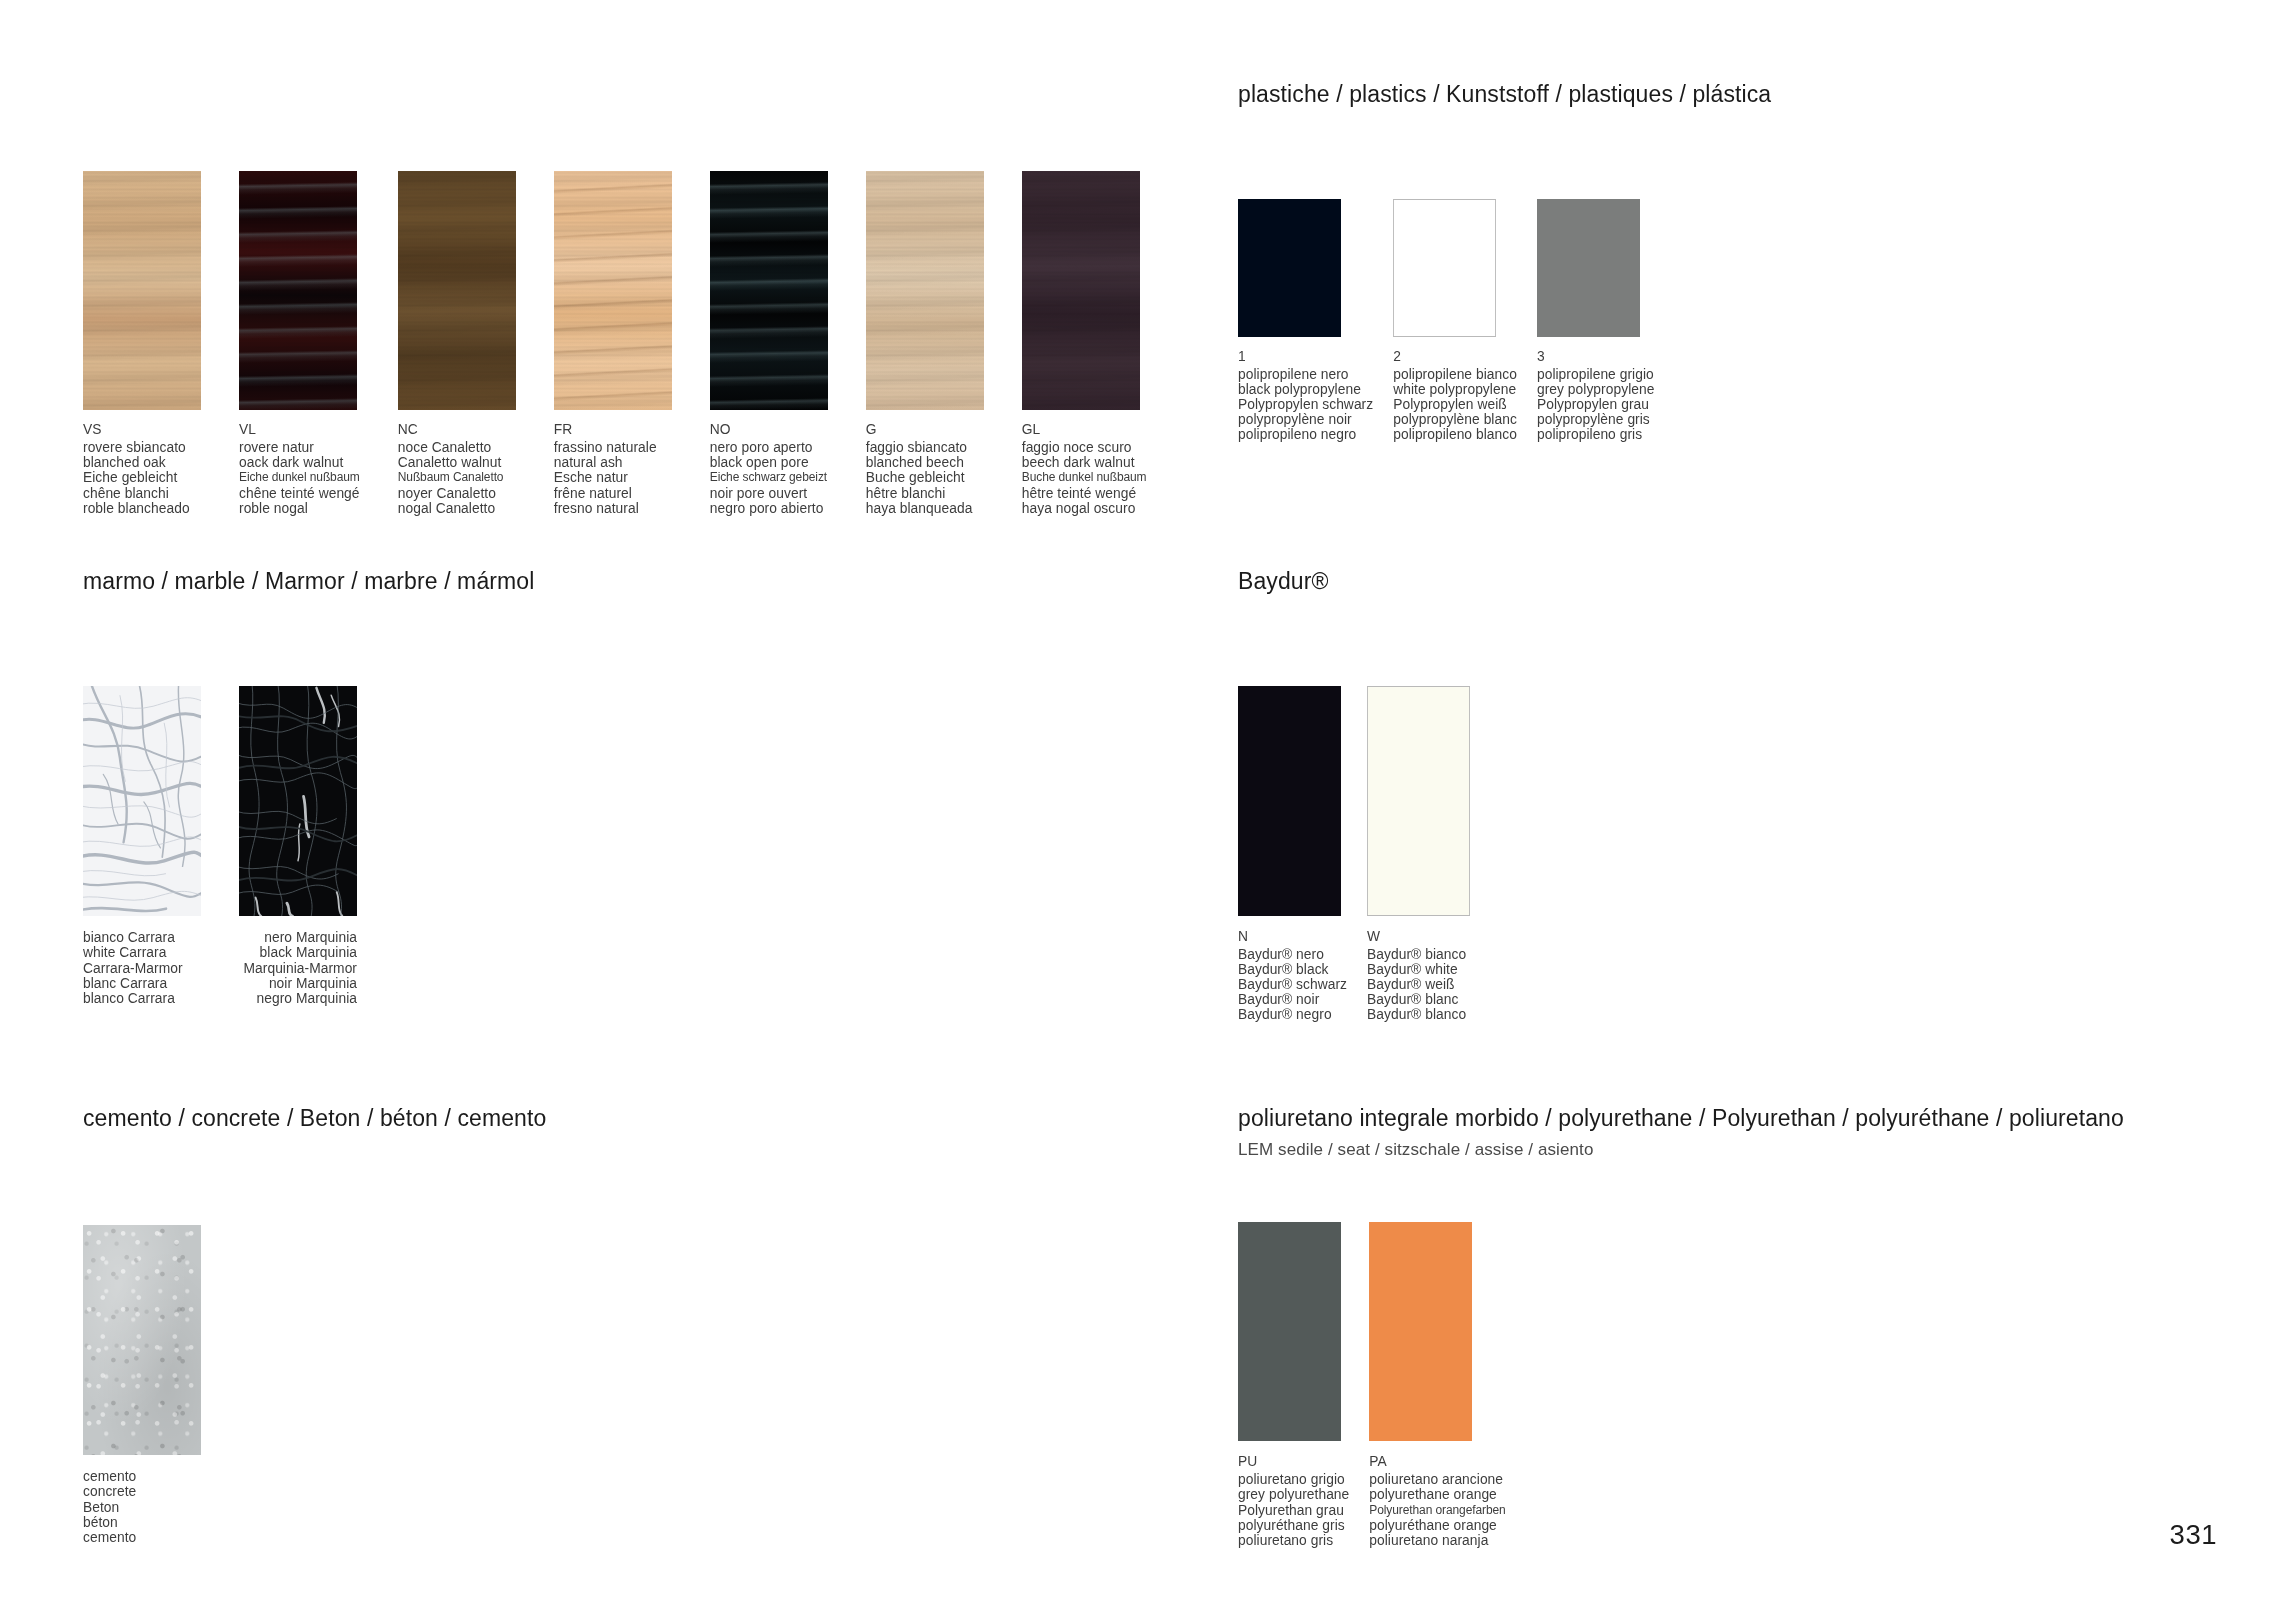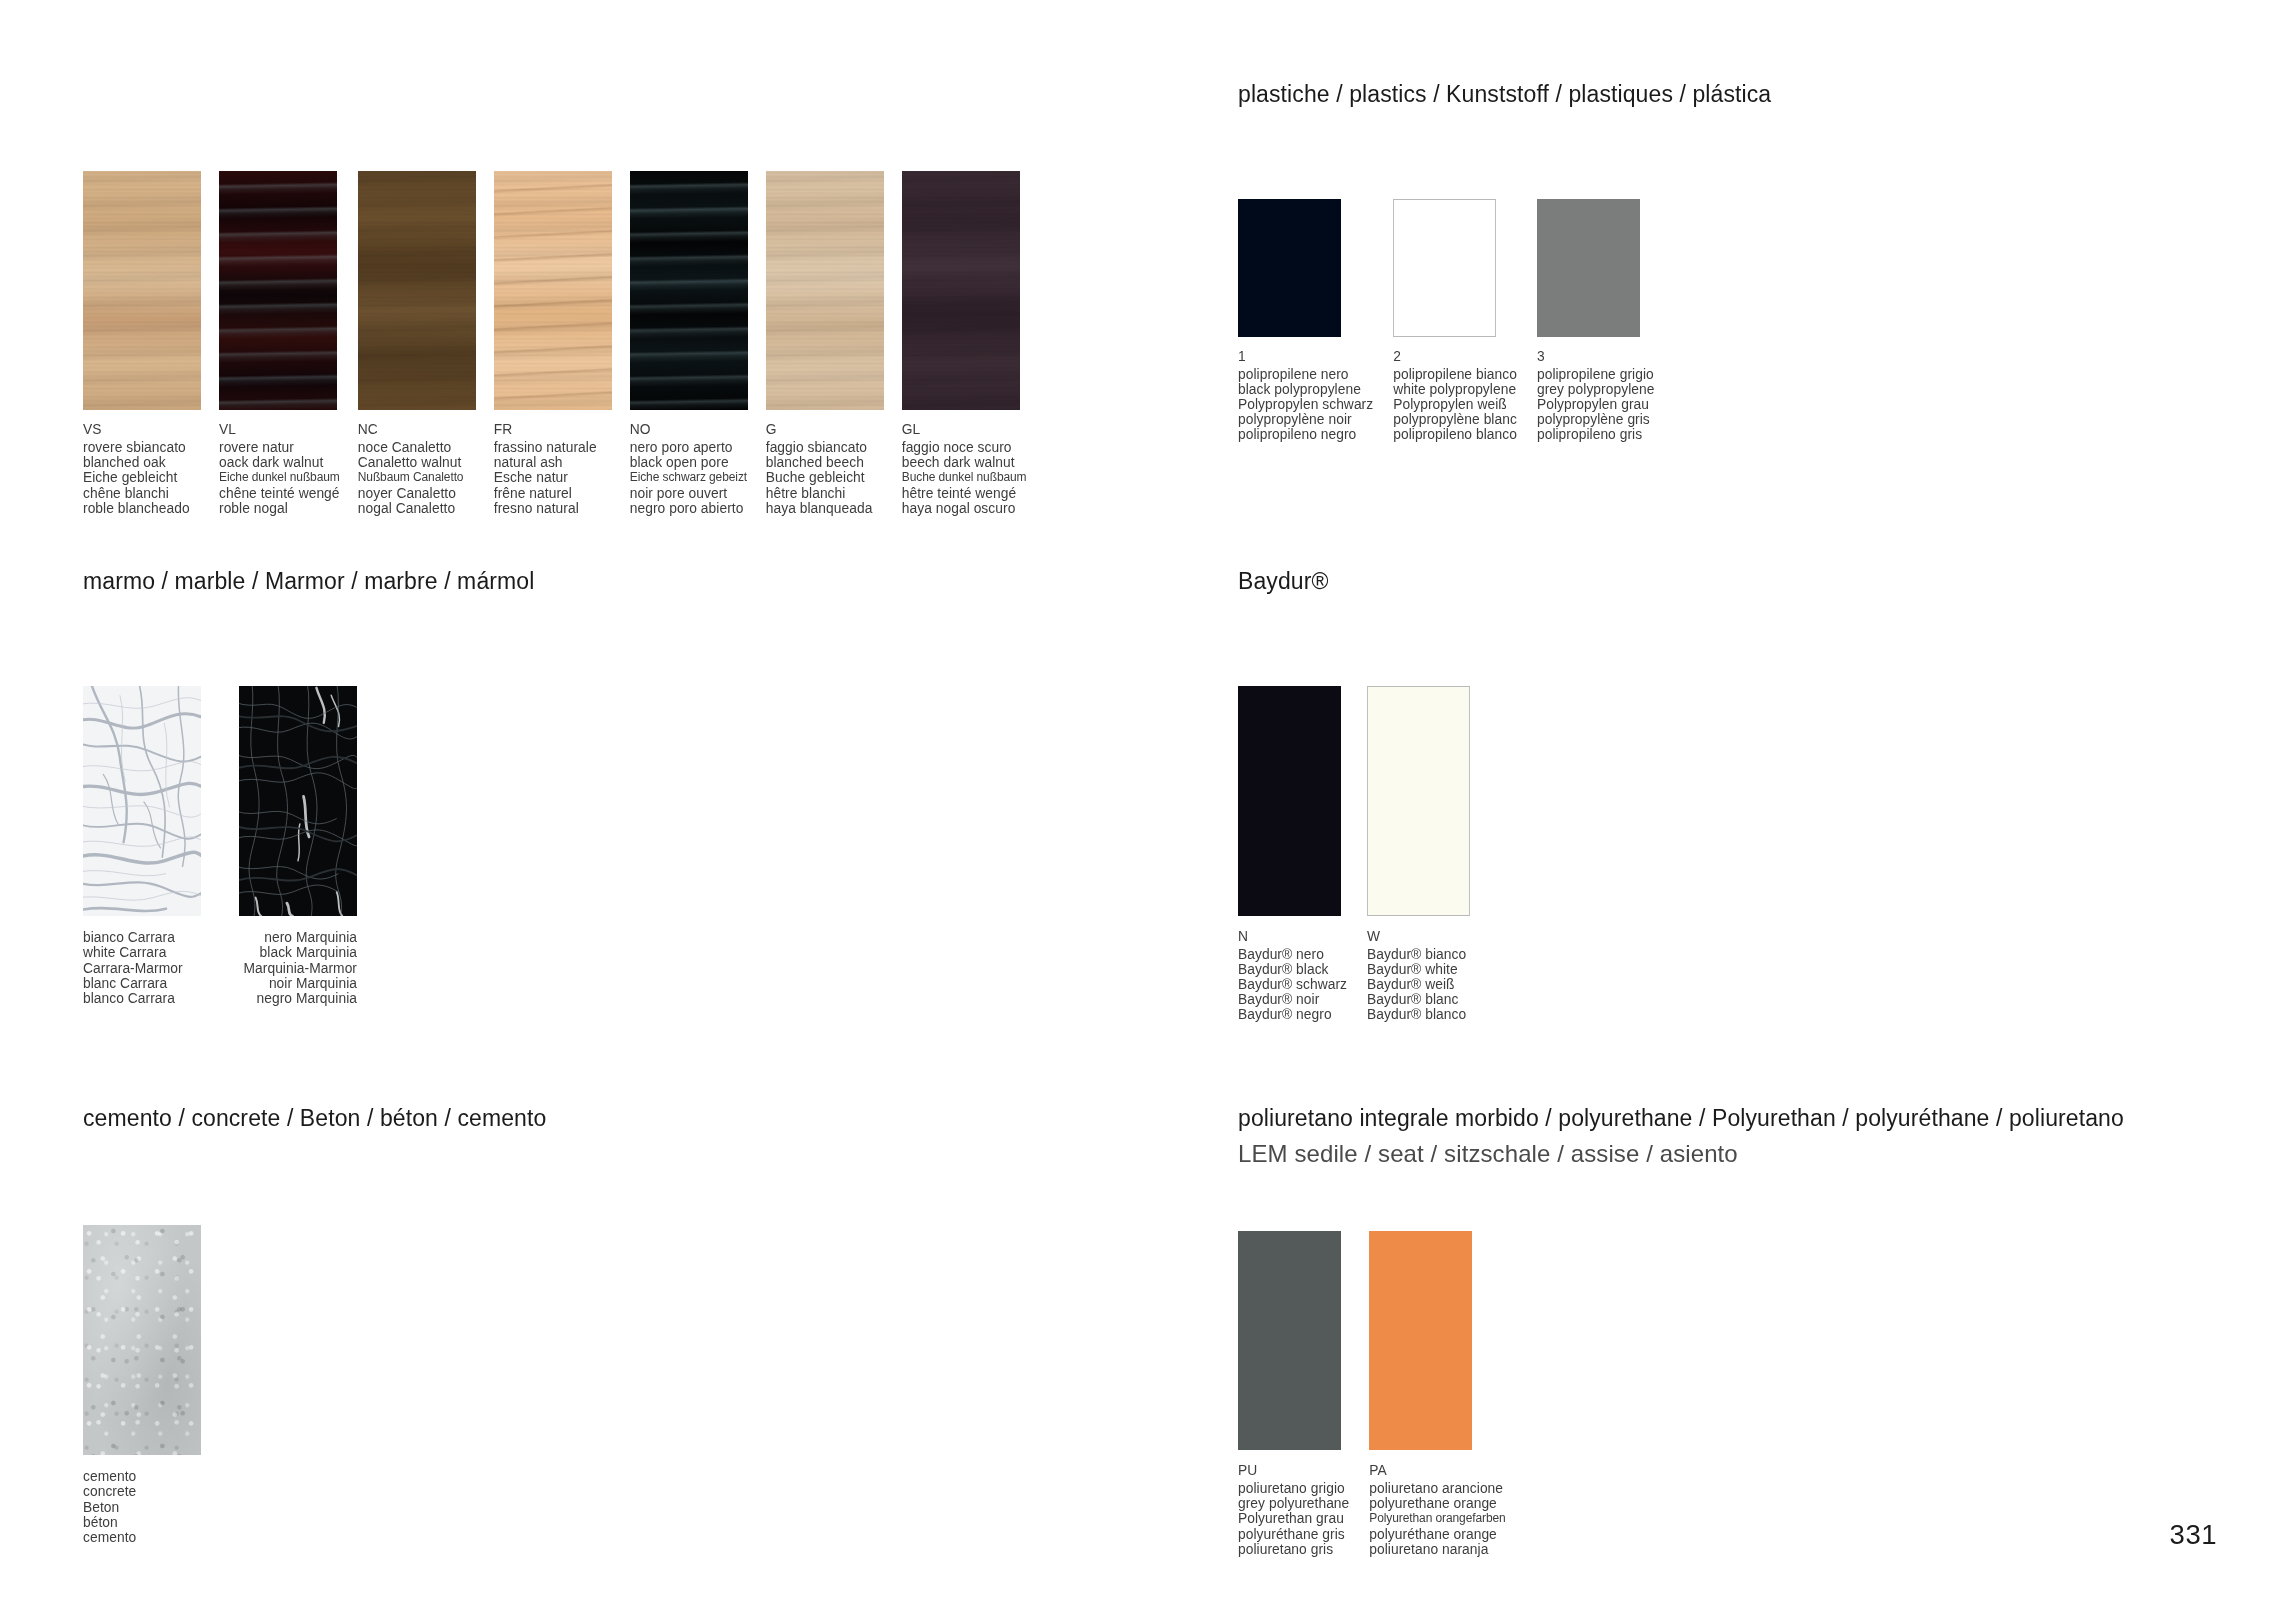--- a/index.html
+++ b/index.html
@@ -29,21 +29,21 @@
 
   .sec-title {
     font-size: 23px;
     font-weight: 400;
     color: #1b1b1b;
     letter-spacing: 0.1px;
     line-height: 1.2;
     white-space: nowrap;
   }
   .sec-sub {
-    font-size: 24px;
+    font-size: 17px;
     font-weight: 400;
     color: #4a4a4a;
     letter-spacing: 0.1px;
     line-height: 1.25;
     margin-top: 6.4px;
     white-space: nowrap;
   }
 
   
   .swatch-row { display: flex; align-items: flex-start; }
@@ -163,21 +163,21 @@
   }
 </style>
 </head>
 <body>
 
 <div class="page">
 
   <div class="col-left">
 
     <div class="section" style="top:81px; left:0;">
-      <div class="swatch-row" style="margin-top:90px; gap:18px;">
+      <div class="swatch-row" style="margin-top:90px; gap:38px;">
 
         <div class="swatch-cell">
           <div class="swatch wood-vs" style="width:118px;height:239px;">
               <div class="wood"></div>
             </div>
           <div class="cap">
             <span class="code ln">VS</span>
             <span class="ln">rovere sbiancato</span>
             <span class="ln">blanched oak</span>
             <span class="ln">Eiche gebleicht</span>

